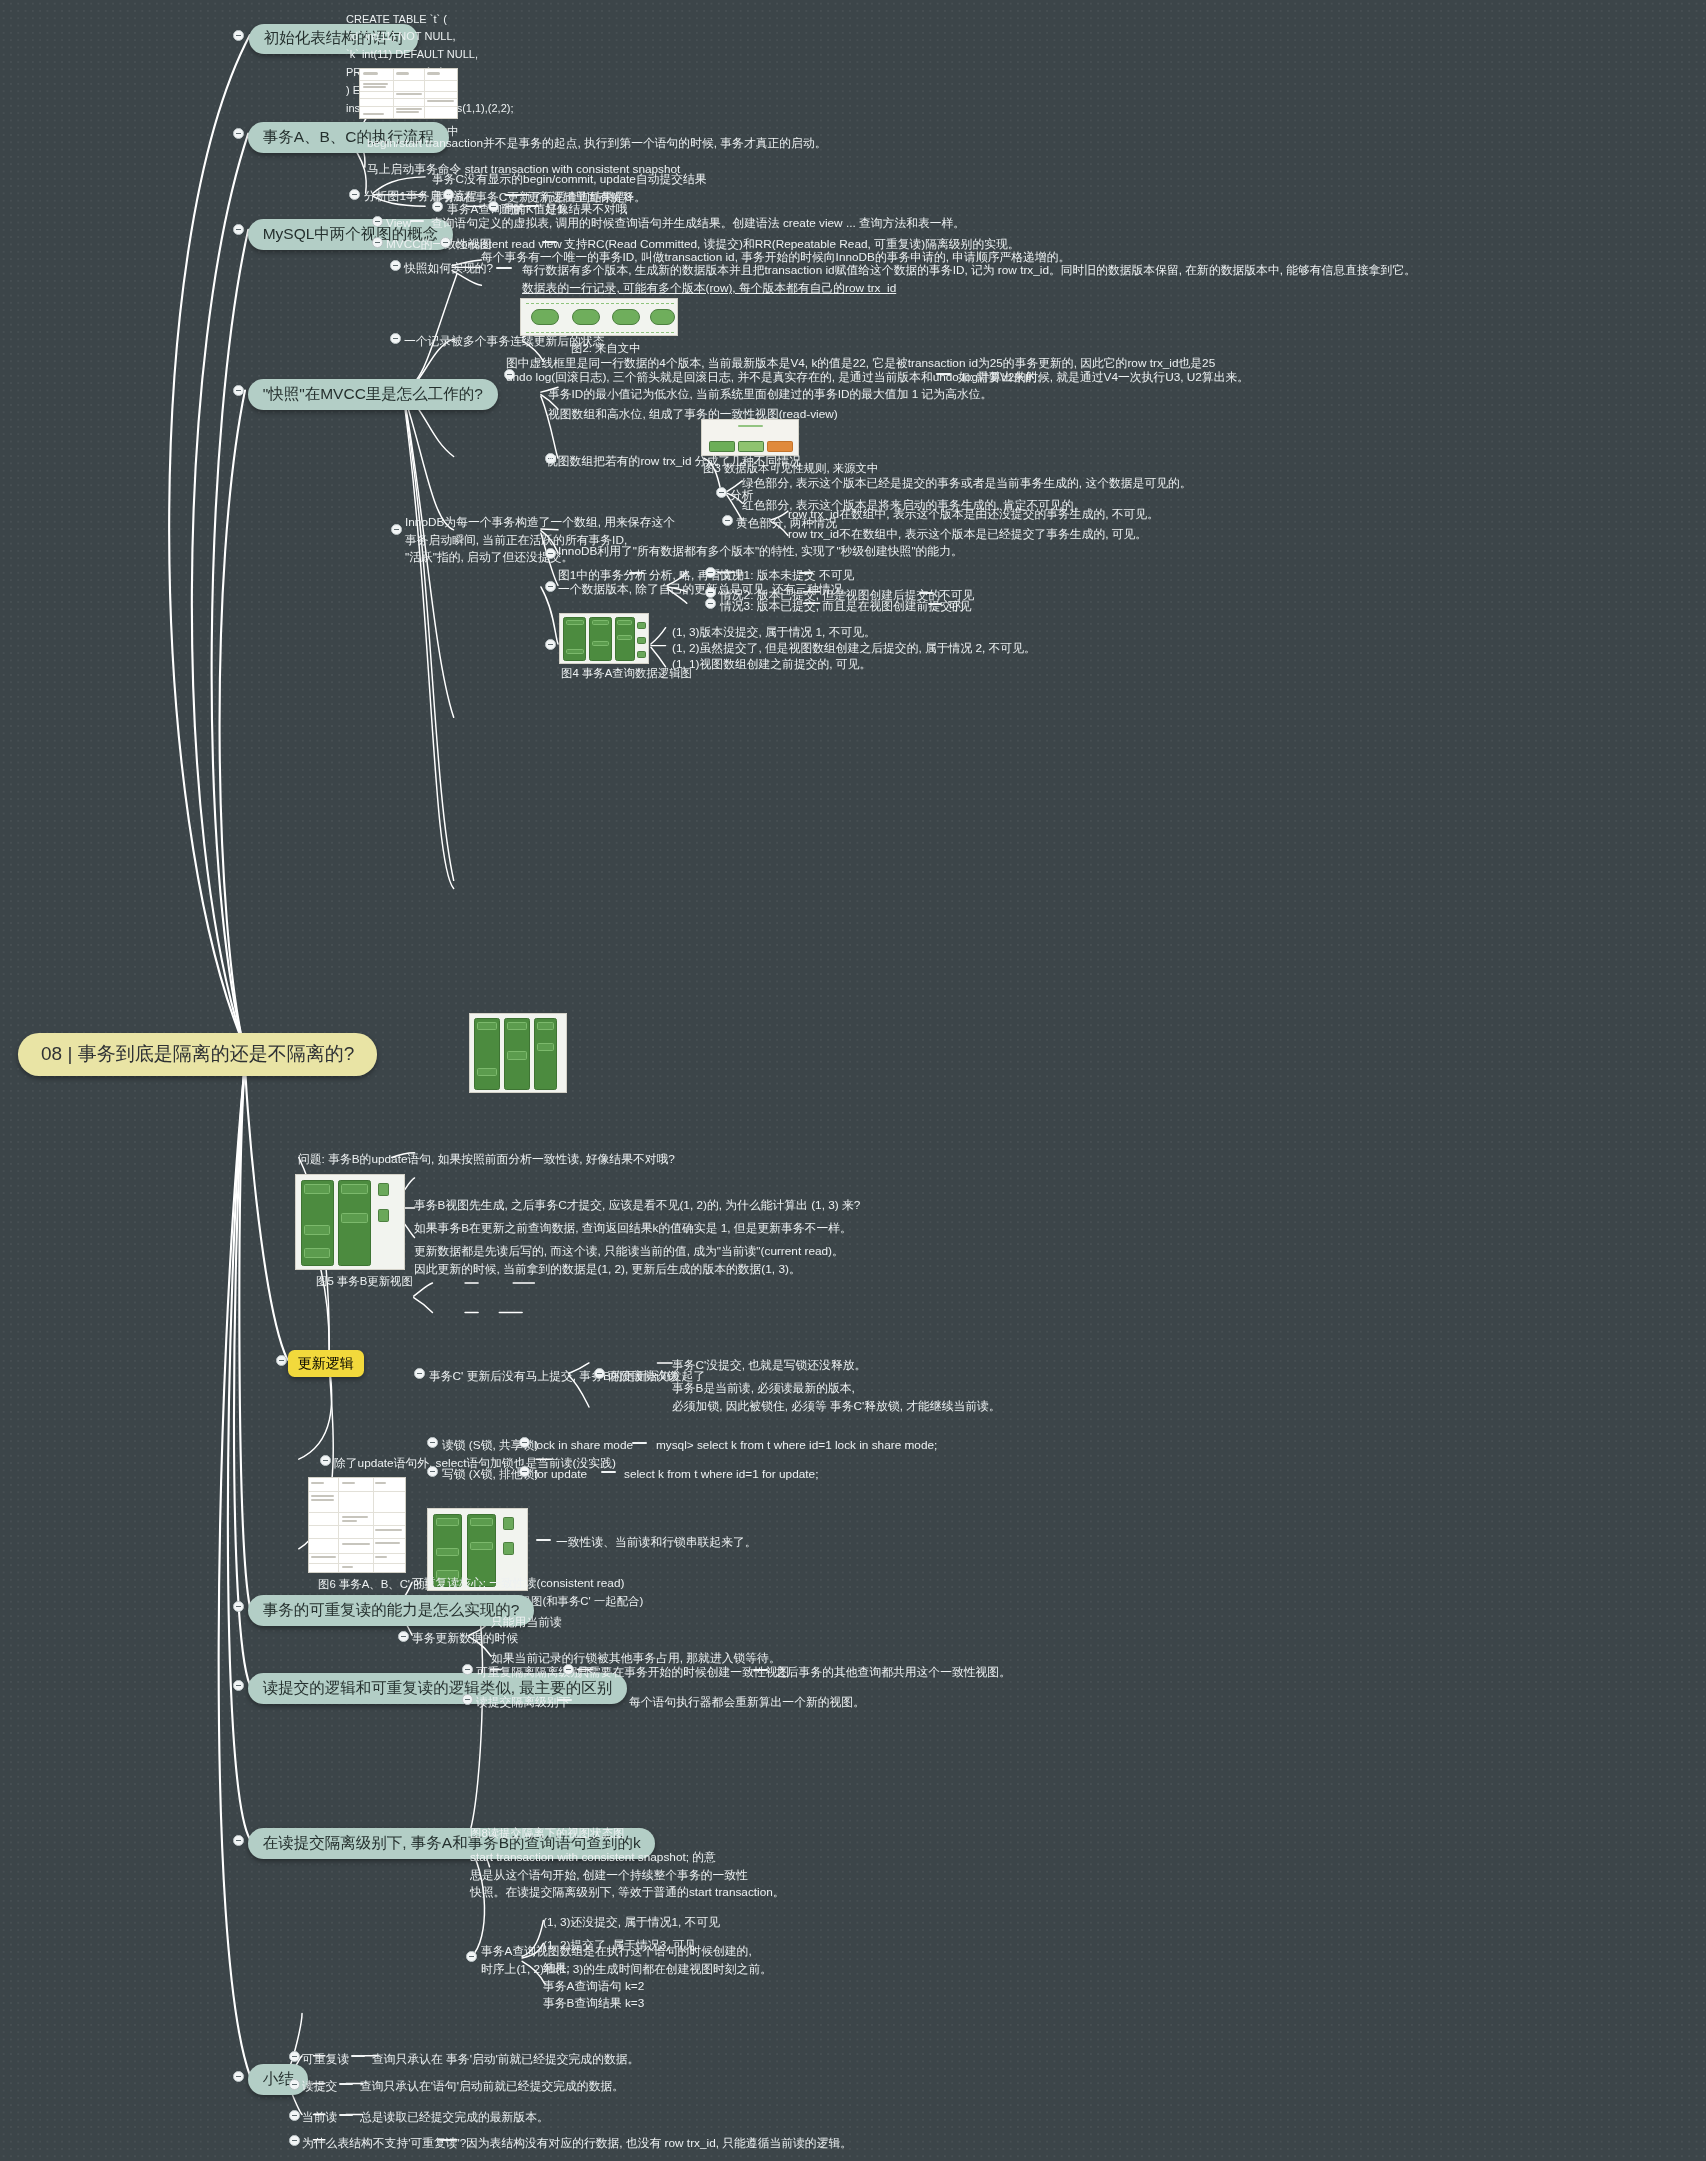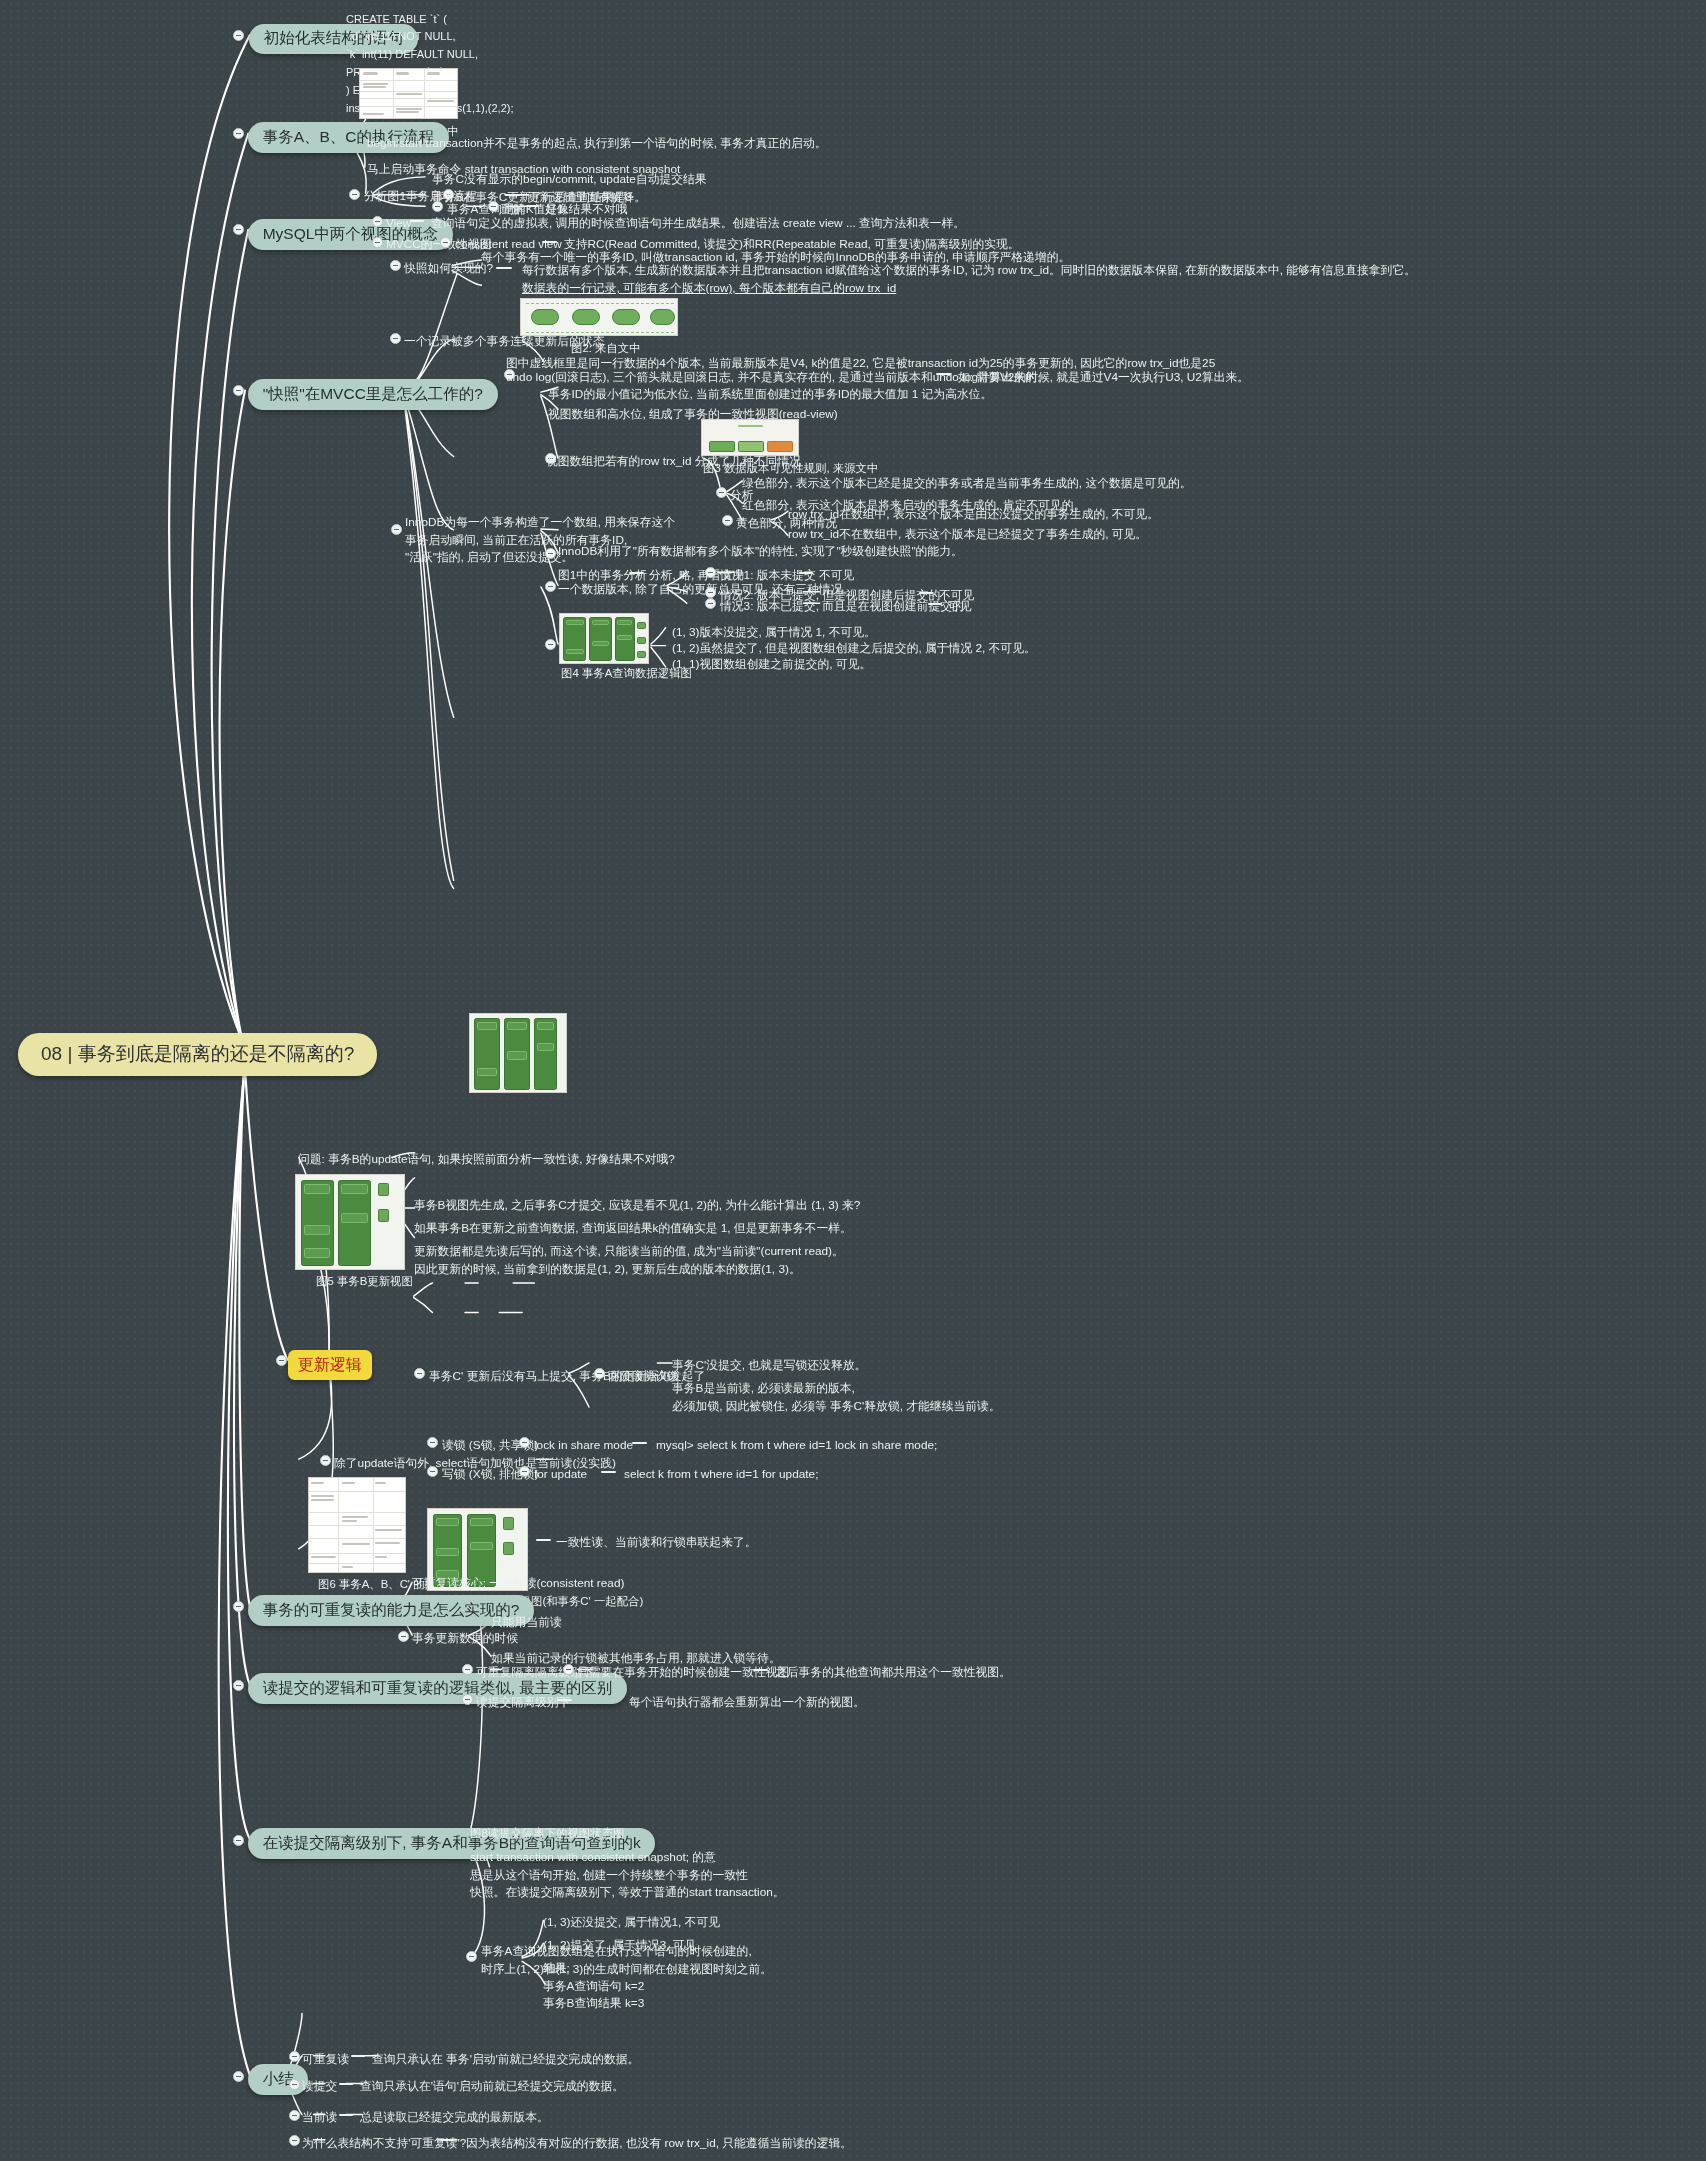--- a/index.html
+++ b/index.html
@@ -34,22 +34,22 @@
     font-size: 19px;
     padding: 9.8px 23px 10.6px;
     border-radius: 21px;
   }
   .pill.l1 {
     background: #b3cec6;
     color: #25302e;
   }
   .pill.yellow {
     background: #f2d93c;
-    color: #b91c1c;
-    font-size: 16px;
+    color: #000000;
+    font-size: 14px;
     padding: 4.9px 9.8px 5.7px;
     border-radius: 6.5px;
   }
   .txt { position: absolute; color: #edf1f2; font-size: 11.8px; line-height: 1.5; white-space: pre; }
   .cap { position: absolute; color: #eef2f3; font-size: 11.4px; white-space: pre; }
 
   
   .bul {
     position: absolute;
     width: 10.6px; height: 10.6px;

